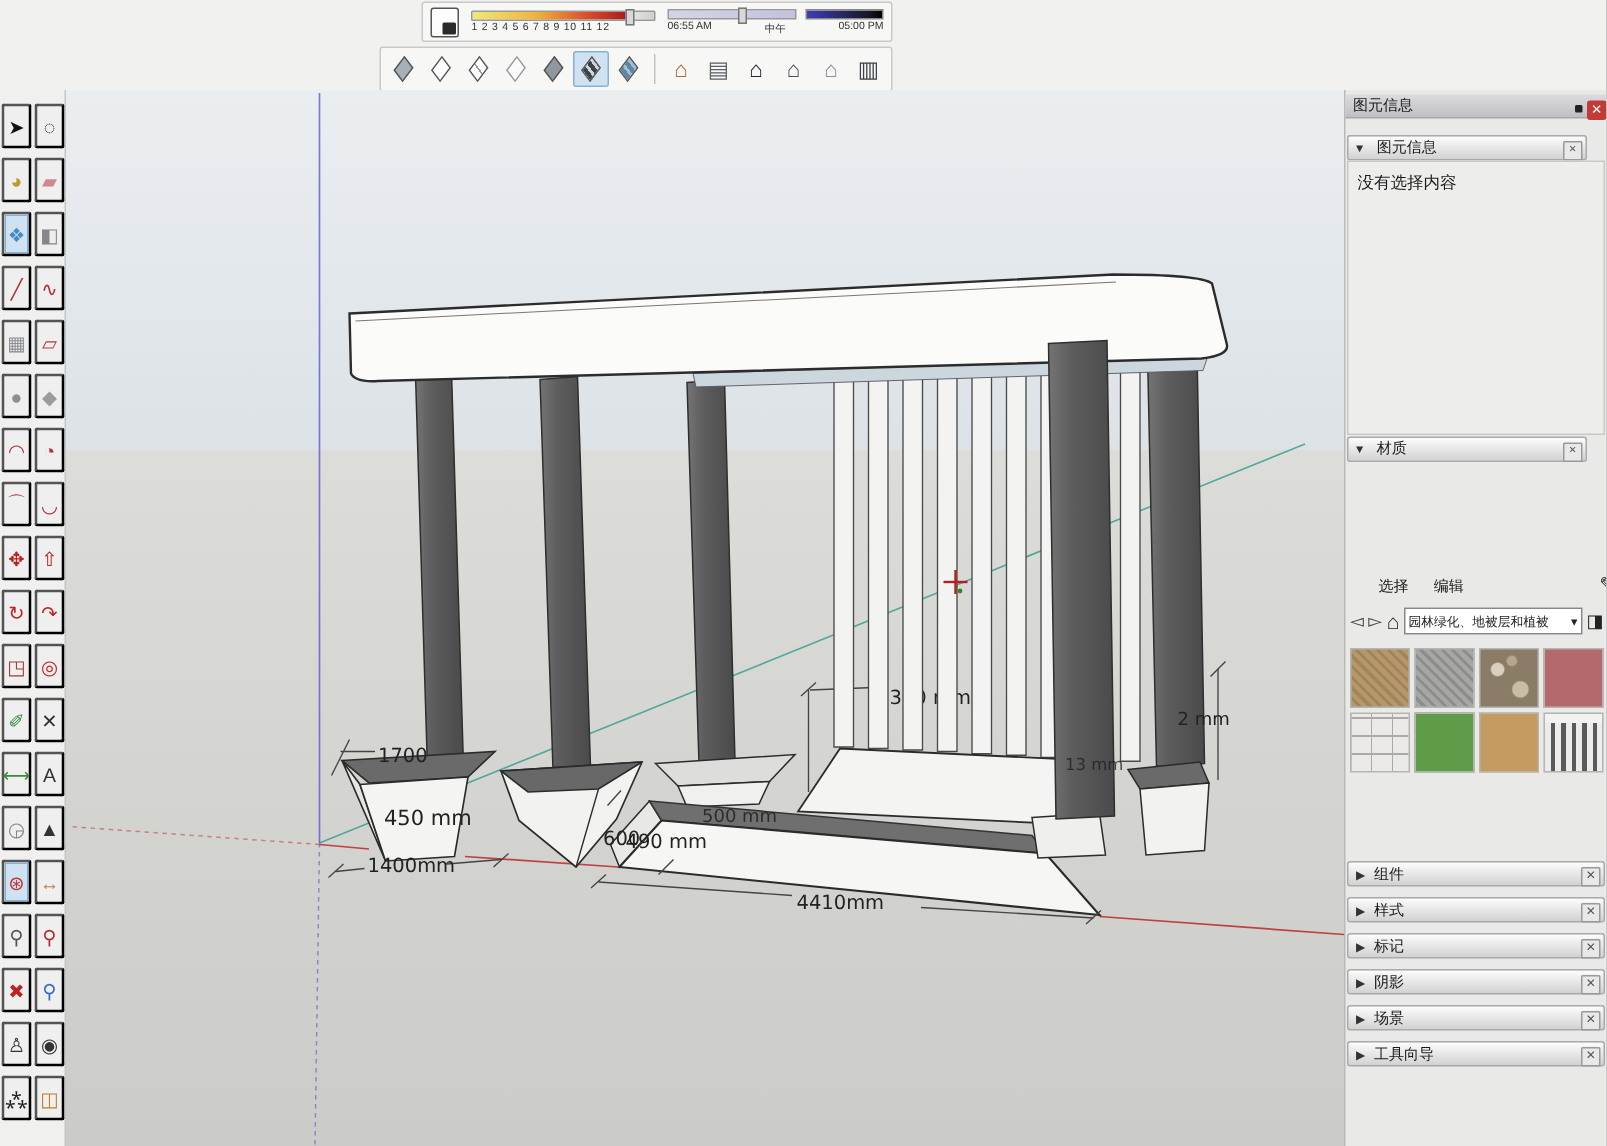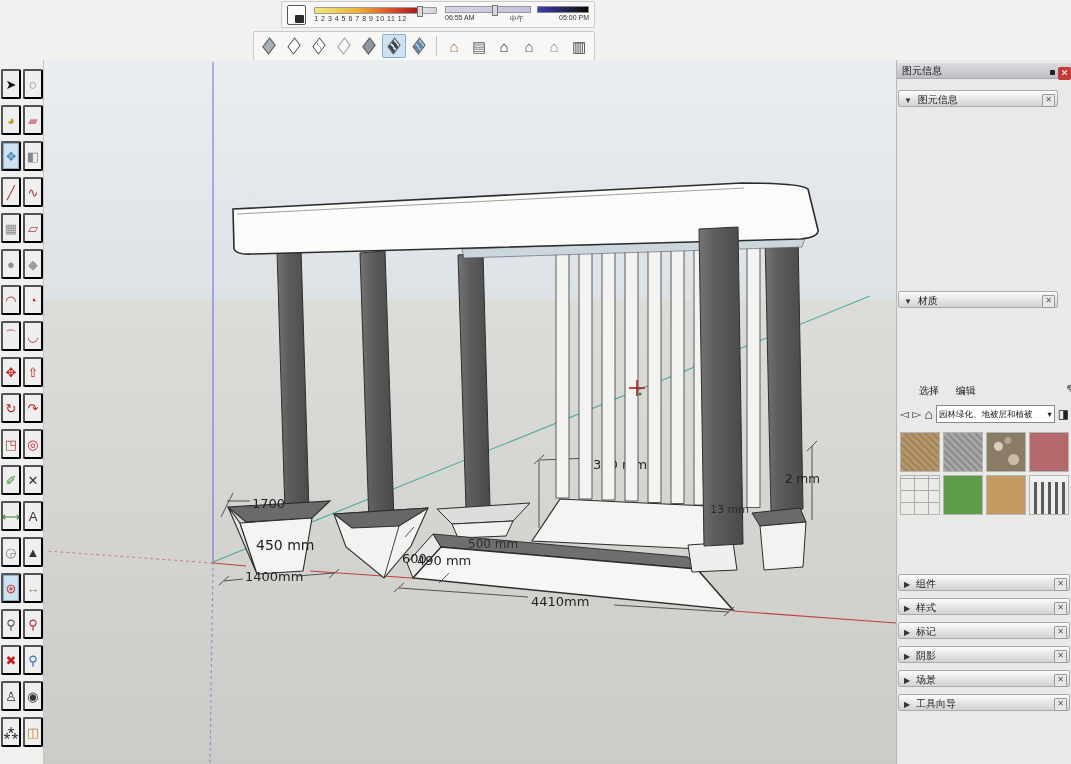--- a/index.html
+++ b/index.html
@@ -51,21 +51,21 @@
   .right-panel{position:absolute;left:896px;top:60px;width:175px;height:704px;background:#e9e9e8;
       border-left:1px solid #b9b9b7;font-size:10px;}
   .panel-title{position:absolute;left:0;top:3px;width:175px;height:16px;line-height:16px;
       background:linear-gradient(#dcdcdf,#bfbfc4);border-bottom:1px solid #a8a8ac;padding-left:5px;box-sizing:border-box;
       color:#1a1a1a;}
   .panel-dot{position:absolute;right:17px;top:7px;width:5px;height:5px;background:#222;border-radius:1px;}
   .panel-close{position:absolute;right:1px;top:4px;width:13px;height:13px;background:#c23b36;color:#fff;
       font-size:9px;line-height:13px;text-align:center;border-radius:2px;}
   .sec-header{position:absolute;left:1px;width:160px;height:17px;line-height:17px;
       background:linear-gradient(#fcfcfc,#d2d2d2);border:1px solid #aaa;border-radius:2px;
-      padding-left:5px;box-sizing:border-box;color:#1a1a1a;}
+      padding-left:5px;box-sizing:border-box;color:#1a1a1a;font-family:Liberation Mono, monospace;}
   .sec-x{position:absolute;right:2px;top:3px;width:11px;height:11px;border:1px solid #999;background:#e8e8e8;
       color:#555;font-size:8px;line-height:10px;text-align:center;border-radius:1px;}
   .arrow{font-size:8px;color:#333;margin-right:3px;}
   .entity-body{position:absolute;left:1px;top:47px;width:172px;height:183px;background:#ededec;
       border:1px solid #c9c9c7;box-sizing:border-box;padding:6px;color:#1a1a1a;font-size:11px;}
   .mat-body{position:absolute;left:1px;top:248px;width:172px;height:70px;background:#ededec;
       border:1px solid #c9c9c7;box-sizing:border-box;}
   .mat-preview{position:absolute;left:4px;top:5px;width:38px;height:58px;background:#fdfdfc;border:1px solid #999;}
   .mat-preview:after{content:"";position:absolute;right:0;bottom:0;border-style:solid;border-width:0 0 9px 9px;
       border-color:transparent transparent #bbb transparent;}
@@ -432,20 +432,23 @@
       <span>图元信息</span>
       <span class="panel-dot"></span>
       <span class="panel-close">✕</span>
     </div>
 
     <div class="sec-header" style="top:30px;">
       <span class="arrow">▼</span>
       <span>图元信息</span>
       <span class="sec-x">✕</span>
     </div>
+    <div class="entity-body">
+      <span>没有选择内容</span>
+    </div>
 
     <div class="sec-header" style="top:231px;">
       <span class="arrow">▼</span>
       <span>材质</span>
       <span class="sec-x">✕</span>
     </div>
     <div class="mat-tabs">
       <span class="tab">选择</span>
       <span class="tab">编辑</span>
       <span class="eyedrop">✎</span>

